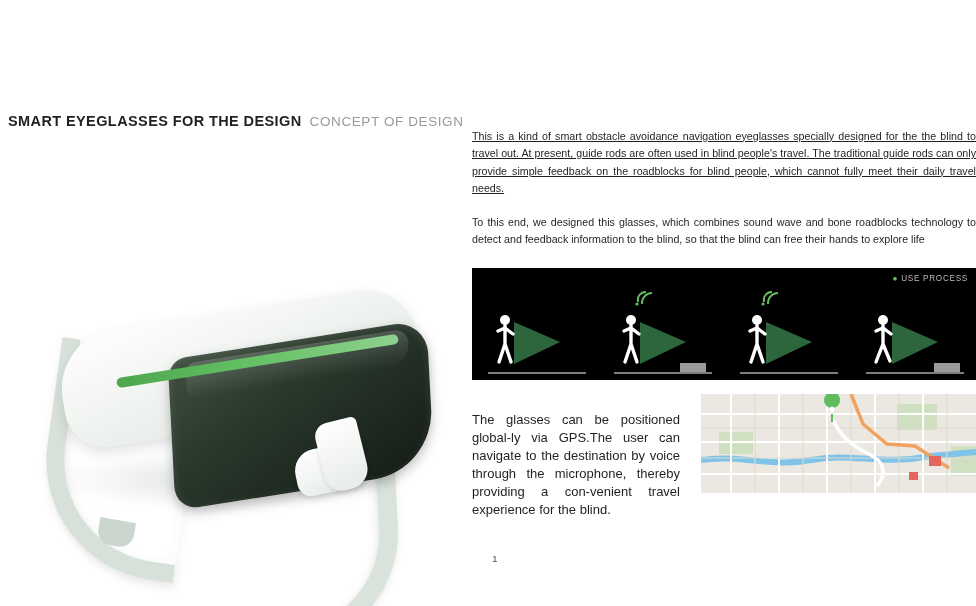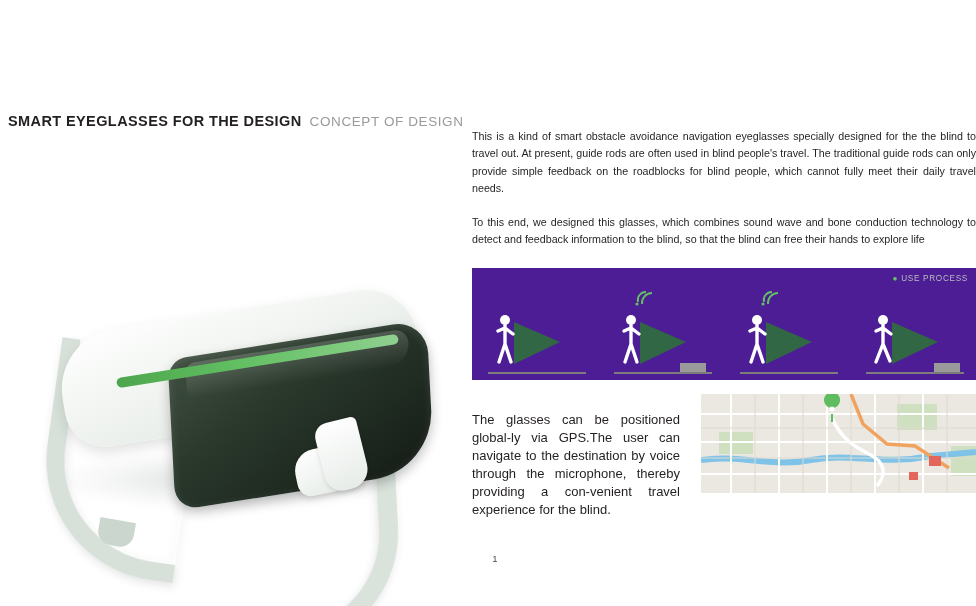--- a/index.html
+++ b/index.html
@@ -177,31 +177,31 @@
   }
   .body-text {
     position: absolute;
     left: 0;
     width: 504px;
     font-size: 10.7px;
     line-height: 17.5px;
     color: #231f20;
     text-align: justify;
   }
-  .para1 { top: 117px; }
+  .para1 { top: 117px; text-decoration: underline; }
   .para2 { top: 203px; }
 
   
   .process-panel {
     position: absolute;
     left: 0;
     top: 268px;
     width: 504px;
     height: 112px;
-    background: #4c1d95;
+    background: #000000;
   }
   .process-label {
     position: absolute;
     right: 8px;
     top: 6px;
     font-size: 8.2px;
     letter-spacing: 0.7px;
     color: #bdbdbd;
   }
   .process-label .dot {
@@ -314,21 +314,21 @@
       <div class="green-stripe"></div>
       <div class="bridge-piece"></div>
       <div class="nose-pad"></div>
     </div>
 
   </div>
 
   <div class="right-col">
 
     <p class="body-text para1">This is a kind of smart obstacle avoidance navigation eyeglasses specially designed for the the blind to travel out. At present, guide rods are often used in blind people's travel. The traditional guide rods can only provide simple feedback on the roadblocks for blind people, which cannot fully meet their daily travel needs.</p>
-    <p class="body-text para2">To this end, we designed this glasses, which combines sound wave and bone conduction technology to detect and feedback information to the blind, so that the blind can free their hands to explore life</p>
+    <p class="body-text para2">To this end, we designed this glasses, which combines sound wave and bone roadblocks technology to detect and feedback information to the blind, so that the blind can free their hands to explore life</p>
 
     <div class="process-panel">
       <div class="process-label">
         <span class="dot">●</span><span>USE PROCESS</span>
       </div>
 
       <div class="process-steps">
 
         <div class="step">
           <div class="cone"></div>

